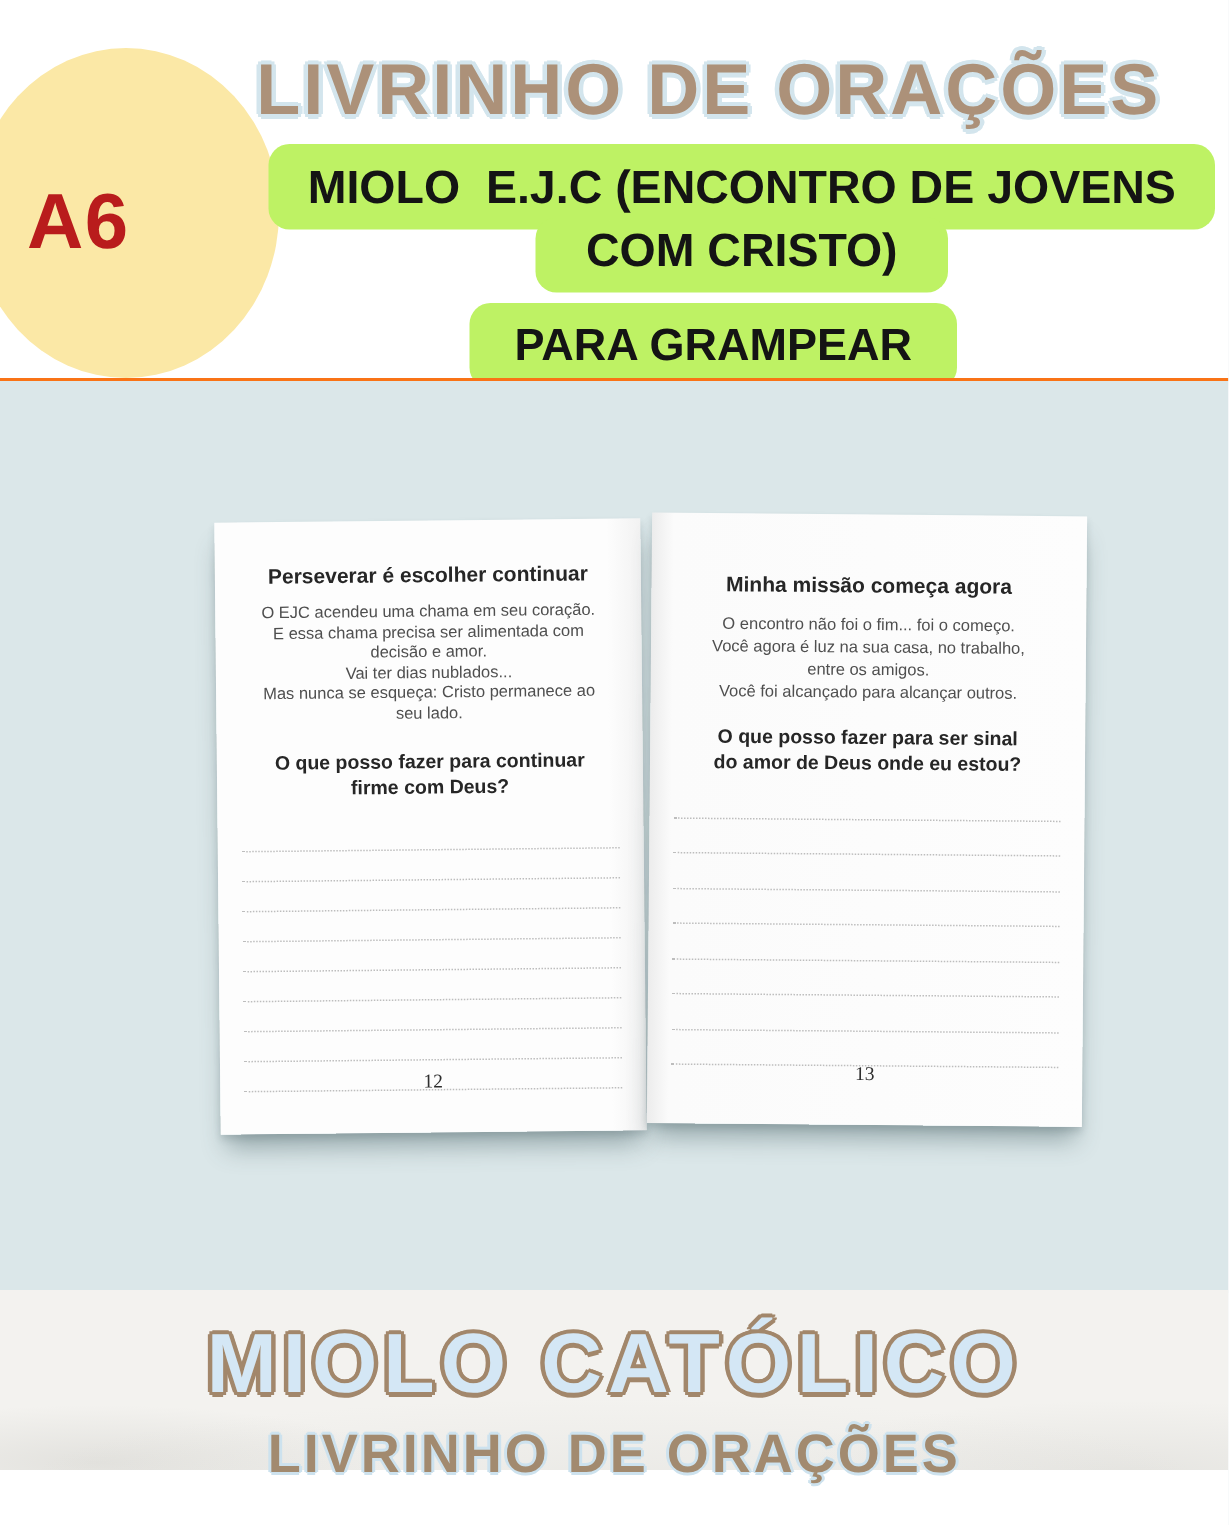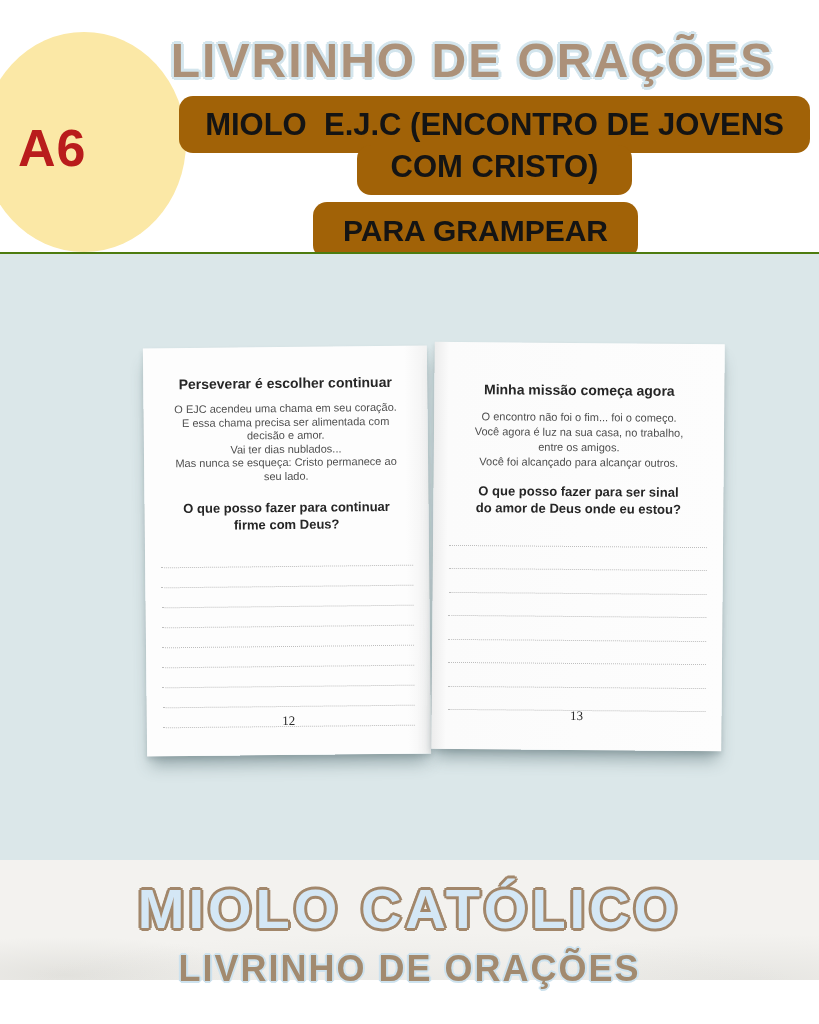--- a/index.html
+++ b/index.html
@@ -24,31 +24,31 @@
     text-shadow:
       3px 0 0 #d3e5ed,-3px 0 0 #d3e5ed,0 3px 0 #d3e5ed,0 -3px 0 #d3e5ed,
       2px 2px 0 #d3e5ed,-2px 2px 0 #d3e5ed,2px -2px 0 #d3e5ed,-2px -2px 0 #d3e5ed;
     white-space:nowrap;
   }
   .pill-stack{
     position:absolute;left:170px;right:0;top:96px;
     display:flex;flex-direction:column;align-items:center;
   }
   .pill{
-    background:#a16207;border-radius:14px;color:#141414;white-space:pre;
+    background:#bef264;border-radius:14px;color:#141414;white-space:pre;
     text-align:center;
   }
   .pill-main{font-size:31px;font-weight:600;padding:8px 26px;line-height:41px;}
   .pill-cont{font-size:31px;font-weight:600;padding:2px 34px 8px;line-height:40px;margin-top:-8px;text-align:center;}
   .pill-tag{font-size:30px;font-weight:600;padding:9px 30px;line-height:39px;margin-top:7px;transform:translateX(-25px);margin-left:12px;}
 
   
   .middle{
     position:absolute;top:252px;left:0;width:819px;height:608px;
-    background:#dbe7e9;border-top:2px solid #4d7c0f;
+    background:#dbe7e9;border-top:2px solid #f97316;
   }
   .spread{position:absolute;left:145px;top:89px;width:578px;height:416px;}
   .page{
     position:absolute;background:#fdfdfd;
     box-shadow:0 13px 16px -4px rgba(60,85,90,.42),0 3px 5px rgba(60,85,90,.18);
   }
   .page-left{
     left:0;top:4px;width:284px;height:408px;transform:rotate(-0.6deg);
     background:linear-gradient(to right,#fdfdfd 92%,#f2f2f2 100%);
   }

